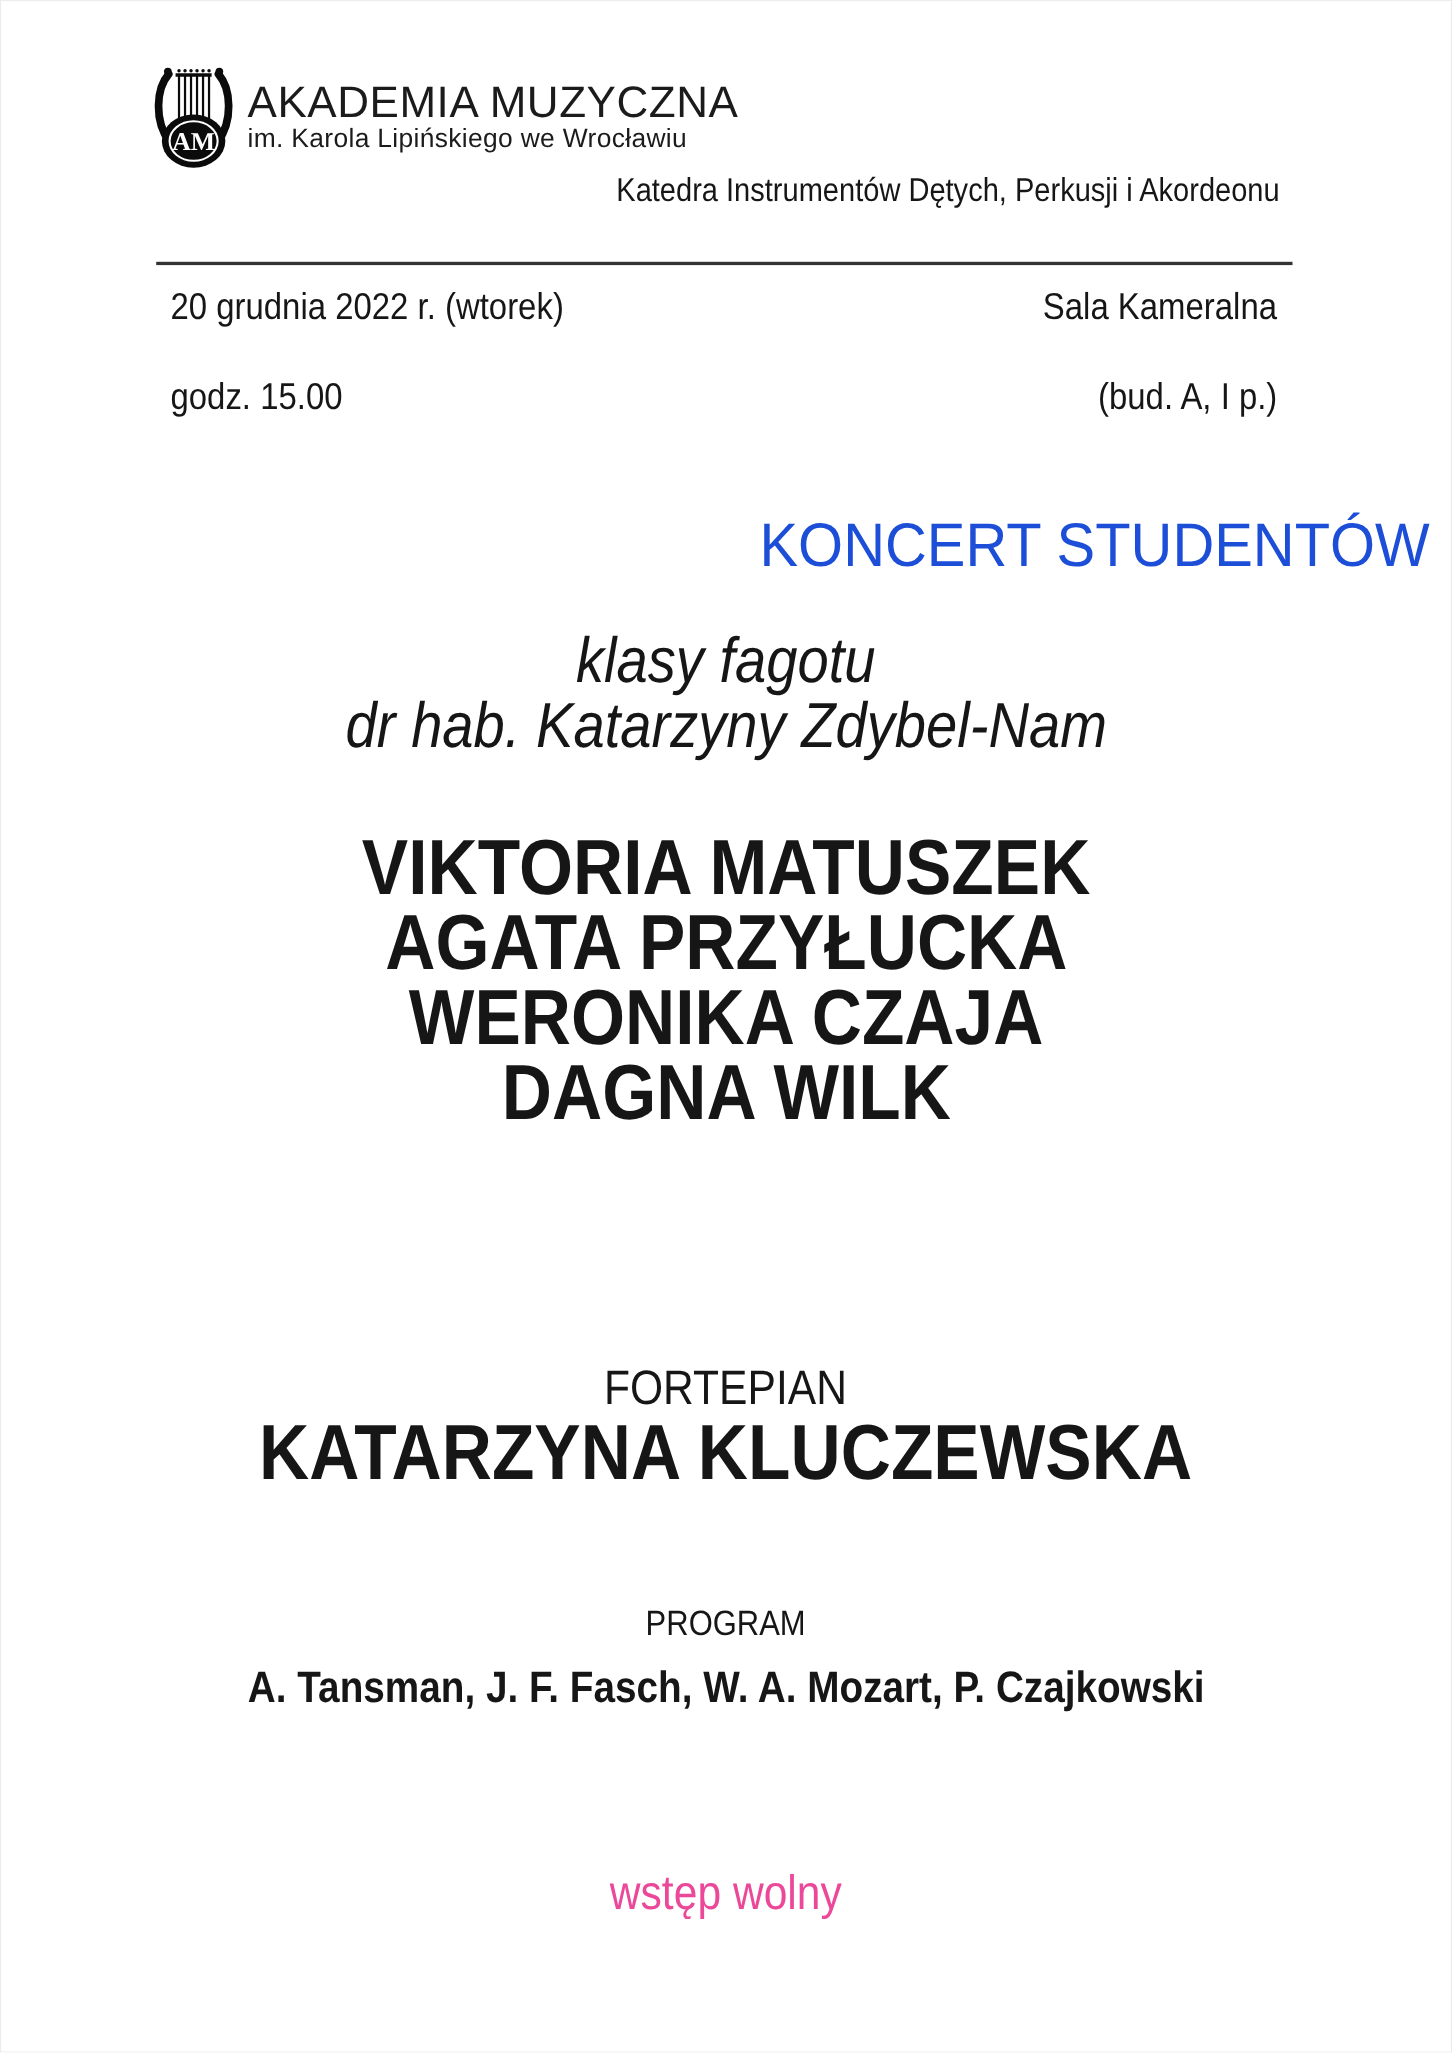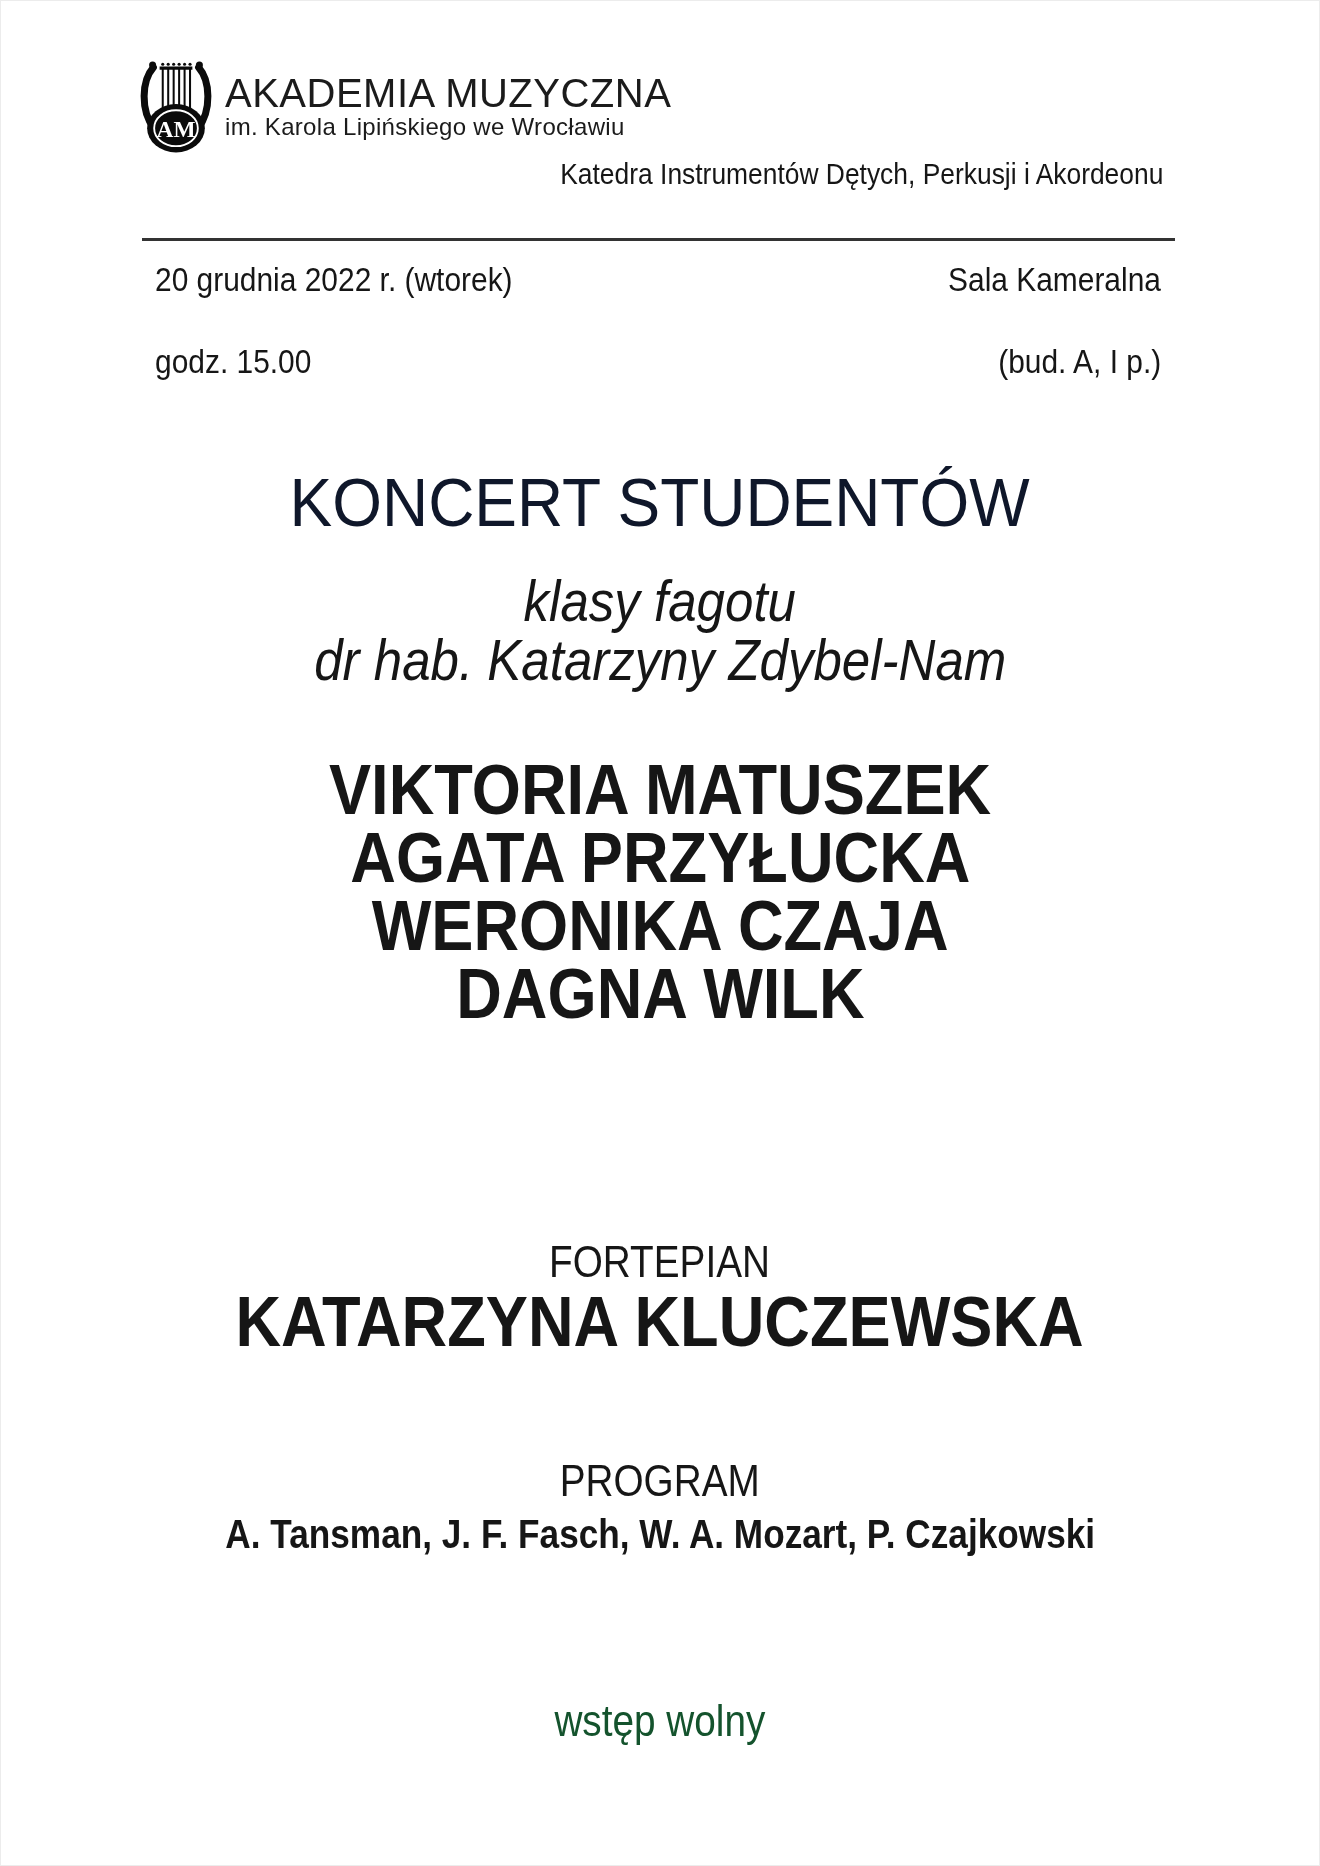--- a/index.html
+++ b/index.html
@@ -28,28 +28,28 @@
   .logo-name{left:224px;top:72px;font-size:40px;letter-spacing:0.5px;color:#1b1b1b;line-height:1;}
   .logo-sub{left:224px;top:114px;font-size:24px;letter-spacing:0.3px;color:#1b1b1b;line-height:1;}
 
   .dept{right:156px;top:158px;font-size:30px;line-height:1;text-align:left;}
   .rule{left:141px;top:237px;width:1033px;height:3px;background:#333333;}
 
   .info-row{left:154px;right:158px;display:flex;justify-content:space-between;font-size:34px;line-height:1;}
   .info-row.r1{top:261px;gap:16px;}
   .info-row.r2{top:311px;margin-top:32px;}
 
-  .title{top:467px;font-size:68px;color:#0f172a;}
+  .title{top:467px;font-size:56px;color:#1d4ed8;text-align:right;}
   .class1{top:571px;font-size:58px;font-style:italic;}
   .class2{top:630px;font-size:58px;font-style:italic;}
 
   .students{top:755px;font-size:71px;font-weight:bold;line-height:68px;}
   .role{top:1239px;font-size:44px;}
   .pianist{top:1285px;font-size:71px;font-weight:bold;}
-  .program-label{top:1458px;font-size:44px;}
+  .program-label{top:1458px;font-size:32px;}
   .program-line{top:1513px;font-size:40px;font-weight:bold;}
   .admission{top:1698px;font-size:44px;color:#ea1408;}
 </style>
 </head>
 <body>
 
 <div class="page">
 
   <div class="abs logo-mark">
     <svg viewBox="0 0 100 125" width="78" height="98" xmlns="http://www.w3.org/2000/svg" aria-hidden="true">
@@ -123,17 +123,17 @@
     <span class="cond cx89">KATARZYNA KLUCZEWSKA</span>
   </div>
 
   <div class="abs center-line program-label">
     <span class="cond">PROGRAM</span>
   </div>
   <div class="abs center-line program-line">
     <span class="cond">A. Tansman, J. F. Fasch, W. A. Mozart, P. Czajkowski</span>
   </div>
 
-  <div class="abs center-line admission" style="color: #14532d;">
+  <div class="abs center-line admission" style="color: #ec4899;">
     <span class="cond">wstęp wolny</span>
   </div>
 
 </div>
 
 </body></html>

